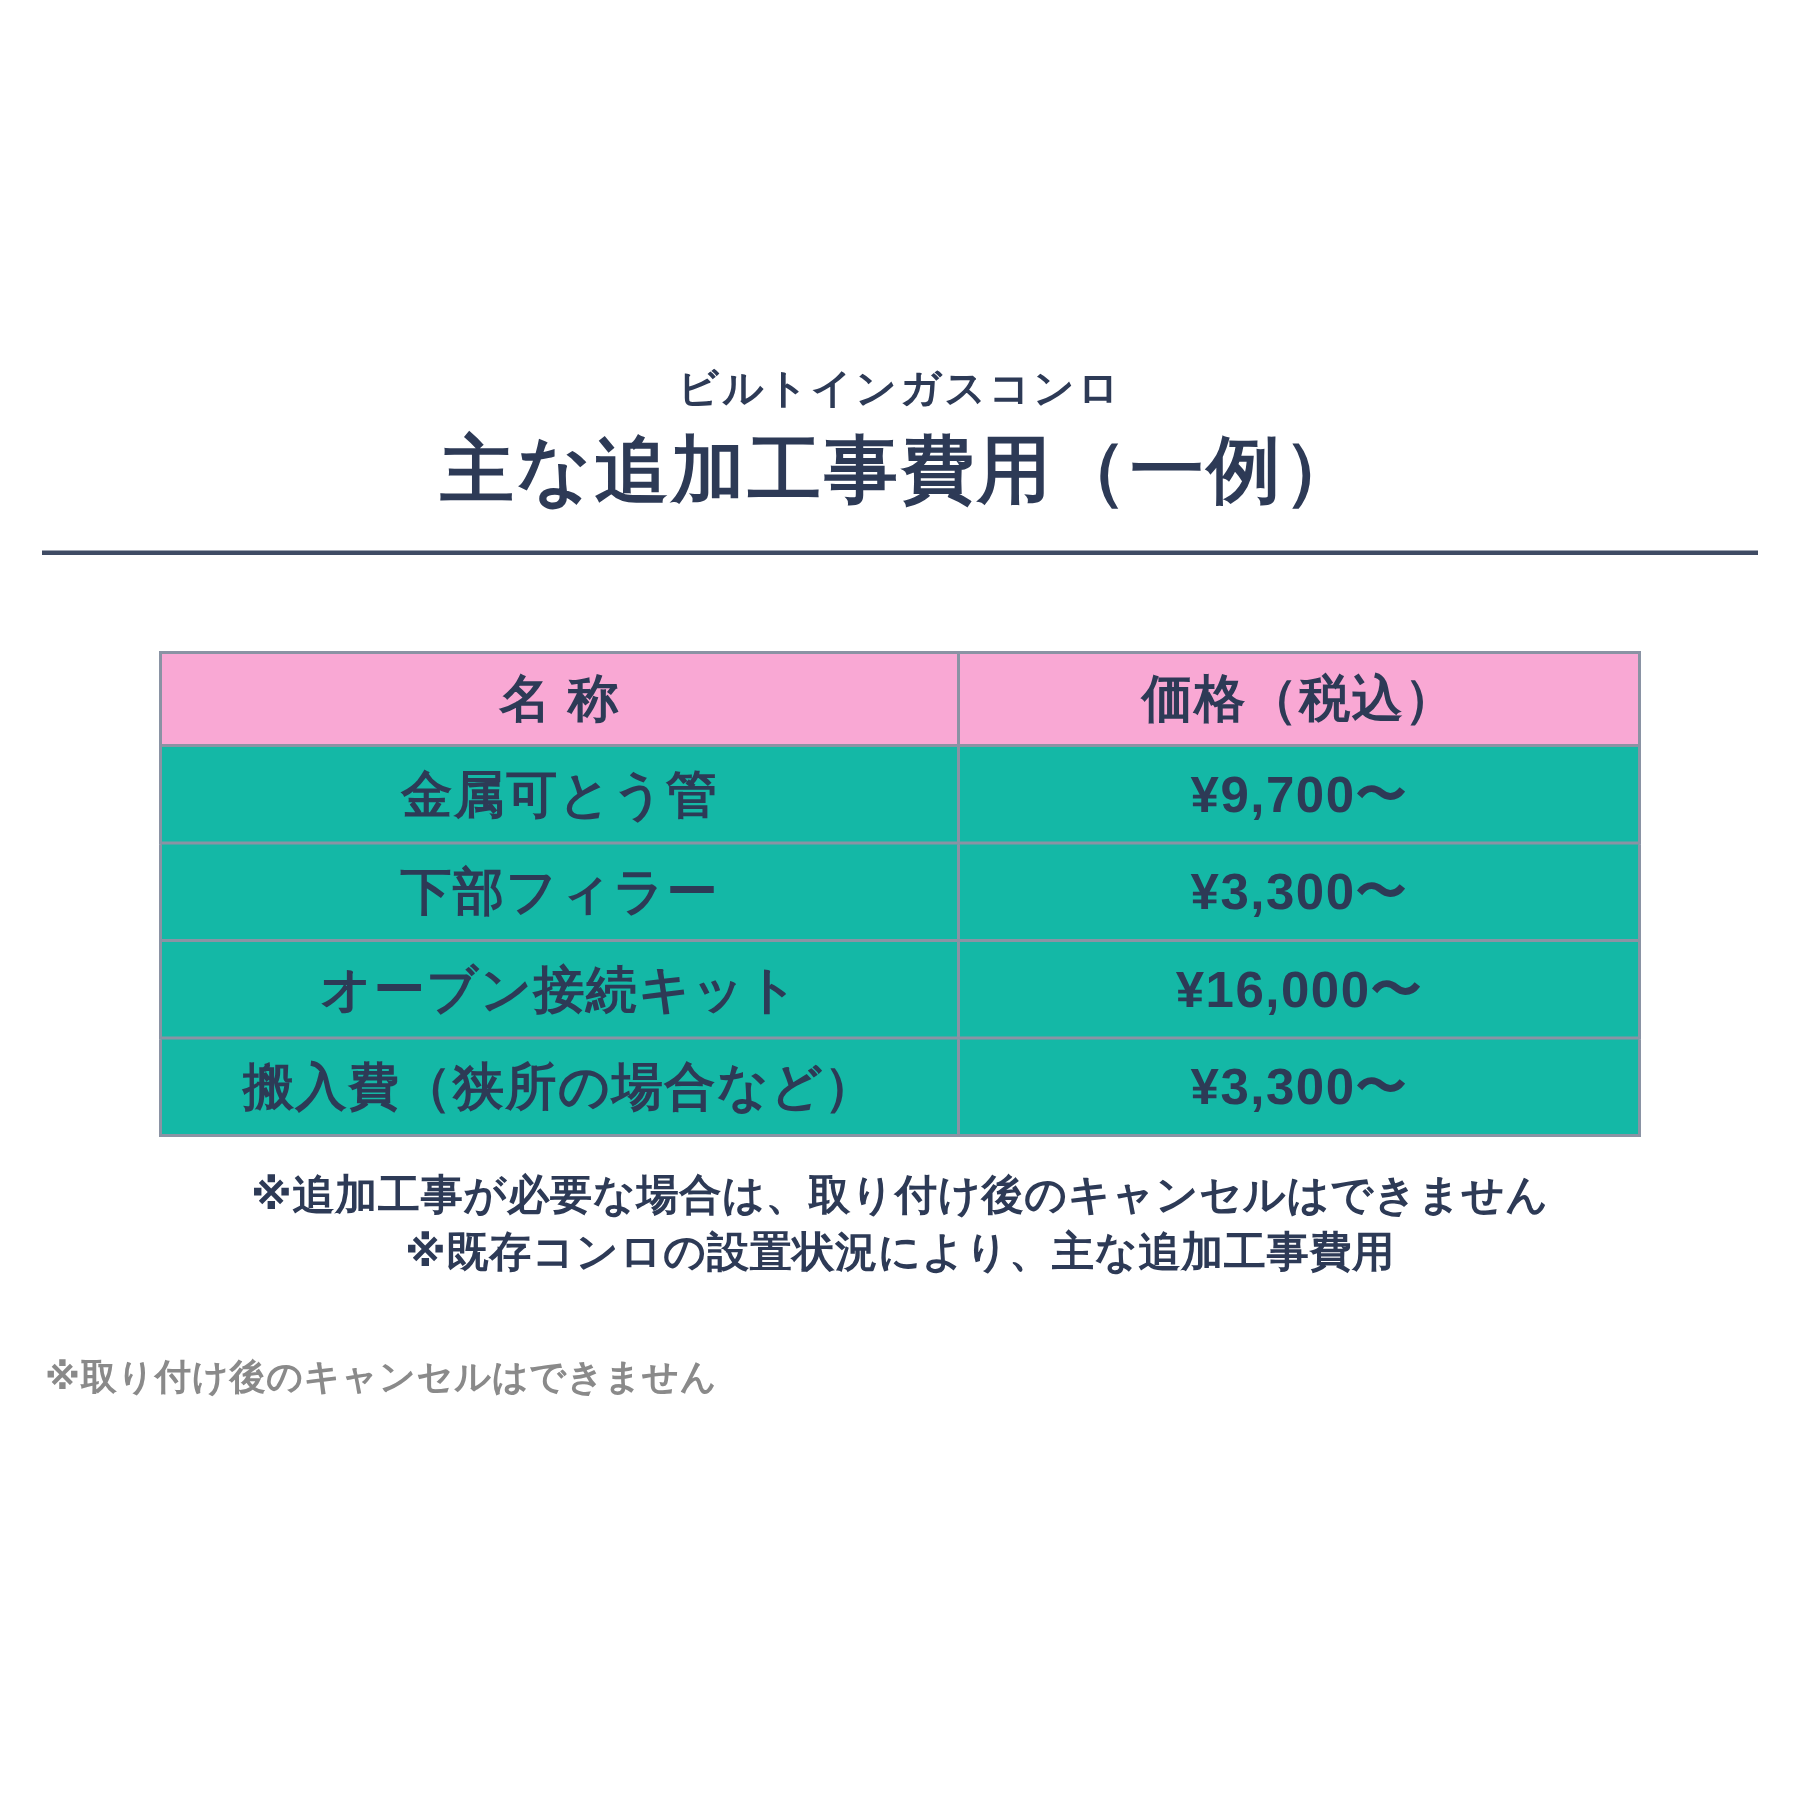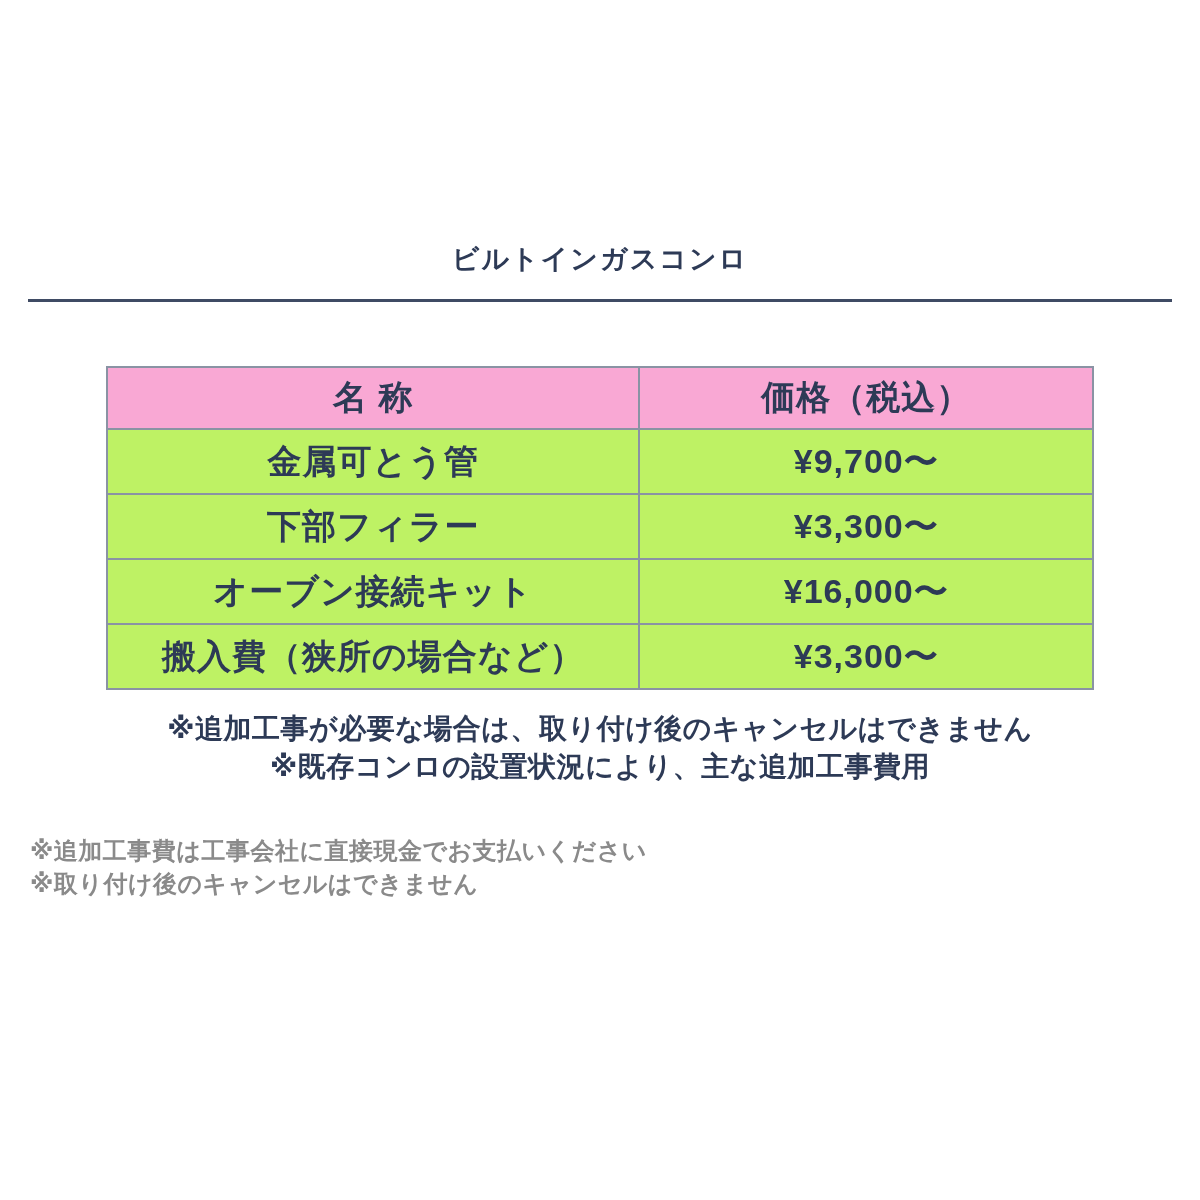--- a/index.html
+++ b/index.html
@@ -63,21 +63,21 @@
   }
   .price-table col.name-col  { width: 54%; }
   .price-table col.price-col { width: 46%; }
   .price-table th {
     background: #f9a8d4;
     height: 58px;
     font-weight: 700;
     letter-spacing: 1px;
   }
   .price-table td {
-    background: #bef264;
+    background: #14b8a6;
     height: 61px;
     font-weight: 600;
     letter-spacing: 1px;
   }
   
   .table-notes {
     margin-top: 20px;
     text-align: center;
   }
   .table-notes p {
@@ -102,20 +102,21 @@
     letter-spacing: 0.5px;
   }
 </style>
 </head>
 <body>
 
 <div class="canvas">
 
   <header class="title-block">
     <div class="subtitle">ビルトインガスコンロ</div>
+    <h1 class="title">主な追加工事費用（一例）</h1>
     <hr class="title-rule">
   </header>
 
   <table class="price-table">
     <colgroup>
       <col class="name-col">
       <col class="price-col">
     </colgroup>
     <thead>
       <tr>
@@ -142,17 +143,16 @@
       </tr>
     </tbody>
   </table>
 
   <div class="table-notes">
     <p>※追加工事が必要な場合は、取り付け後のキャンセルはできません</p>
     <p>※既存コンロの設置状況により、主な追加工事費用</p>
   </div>
 
   <div class="footer-notes">
-    <p>※追加工事費は工事会社に直接現金でお支払いください</p>
     <p>※取り付け後のキャンセルはできません</p>
   </div>
 
 </div>
 
 </body></html>

